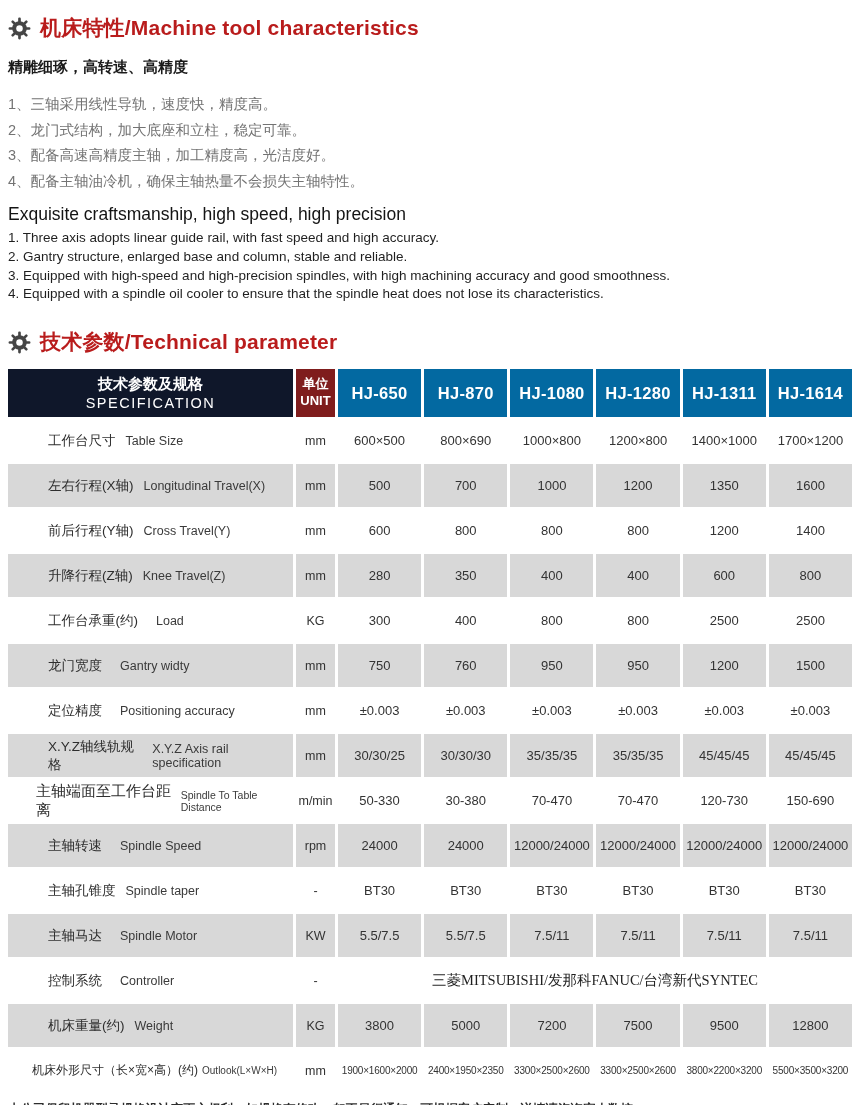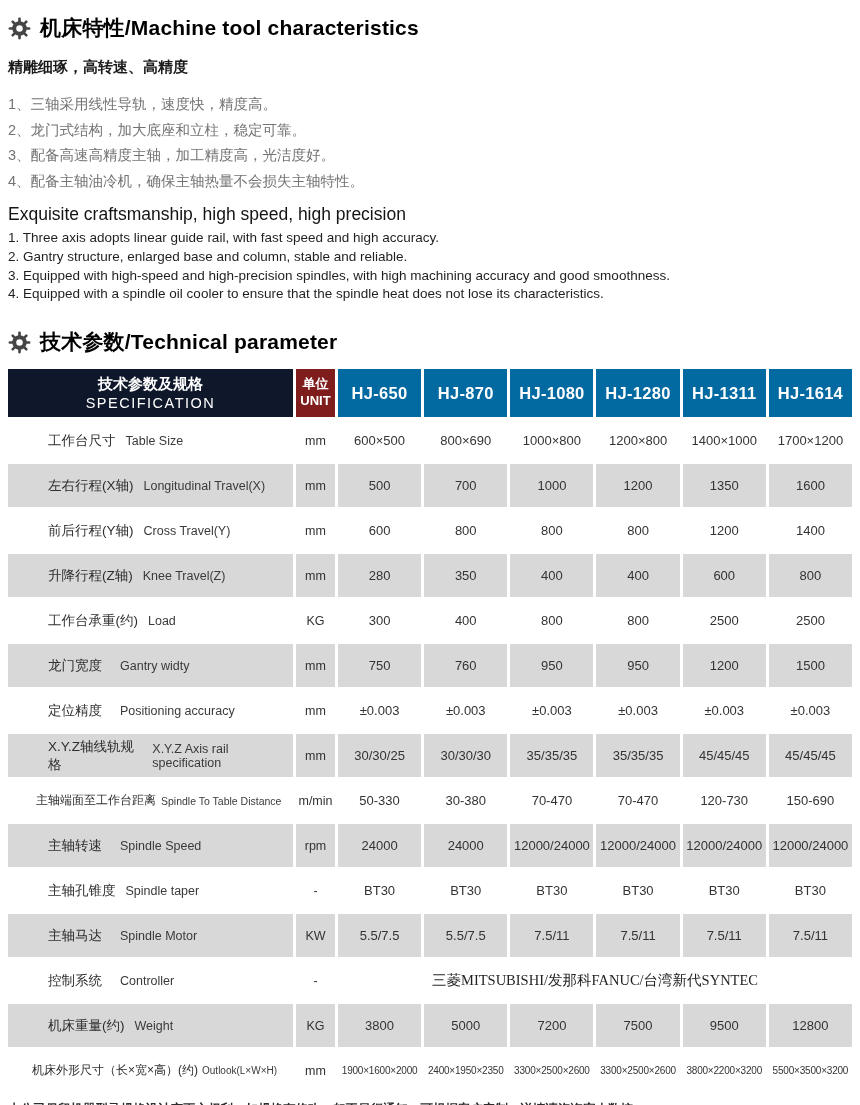--- a/index.html
+++ b/index.html
@@ -7,21 +7,21 @@
     width:860px; height:1105px;
     background:#ffffff;
     font-family:"Liberation Sans", sans-serif;
     color:#222;
     overflow:hidden;
   }
   .page { padding:14px 8px 0 8px; box-sizing:border-box; }
 
   .section-title {
     display:flex; align-items:center; gap:9px;
-    font-size:21px; font-weight:700; color:#000000;
+    font-size:21px; font-weight:700; color:#b91c1c;
     letter-spacing:0.2px; margin:0;
   }
   .gear { flex:0 0 auto; }
 
   .subtitle { font-size:15px; font-weight:700; margin-top:16px; color:#1b1b1b; }
 
   .cn-list { margin-top:15px; }
   .cn-item { font-size:14.5px; line-height:25.5px; color:#737373; }
 
   .en-title { font-size:17.5px; margin-top:10px; color:#141414; font-weight:400; }
@@ -45,21 +45,21 @@
   .head-spec .en { font-size:14.5px; letter-spacing:1.5px; }
   .head-unit { background:#7f1d1d; flex-direction:column; font-size:13px; font-weight:600; line-height:1.3; }
   .head-model { background:#0369a1; font-size:16.5px; font-weight:700; letter-spacing:0.3px; }
 
   .gray { background:#d8d8d8; }
 
   .label { justify-content:flex-start; padding-left:40px; gap:10px; text-align:left; }
   .label .cn { font-size:13.5px; color:#2e2e2e; min-width:62px; }
   .label .en { font-size:12.5px; color:#3a3a3a; }
   .label.tight { padding-left:28px; gap:5px; }
-  .label.tight .cn { font-size:12px; min-width:0; }
+  .label.tight .cn { font-size:15px; min-width:0; }
   .label.tight .en { font-size:10.5px; }
   .label.tiny { padding-left:24px; gap:4px; }
   .label.tiny .cn { font-size:12px; min-width:0; }
   .label.tiny .en { font-size:10px; }
 
   .unit { font-size:12.5px; color:#333; }
   .val  { font-size:13px; color:#333; }
   .val.small { font-size:10px; letter-spacing:-0.2px; }
   .merged { grid-column:span 6; font-family:"Liberation Serif", serif; font-size:14.5px; color:#1f1f1f; }
 
@@ -212,21 +212,21 @@
       </div>
       <div class="cell unit gray">mm</div>
       <div class="cell val gray">280</div>
       <div class="cell val gray">350</div>
       <div class="cell val gray">400</div>
       <div class="cell val gray">400</div>
       <div class="cell val gray">600</div>
       <div class="cell val gray">800</div>
       <div class="cell label">
         <div class="cn" style="display: inline;">工作台承重(约)</div>
-        <div class="en" style="display: inline;">Load</div>
+        <div class="en" style="display: inline; margin-left: 8px;">Load</div>
       </div>
       <div class="cell unit">KG</div>
       <div class="cell val">300</div>
       <div class="cell val">400</div>
       <div class="cell val">800</div>
       <div class="cell val">800</div>
       <div class="cell val">2500</div>
       <div class="cell val">2500</div>
       <div class="cell label gray">
         <div class="cn" style="display: inline;">龙门宽度</div>

